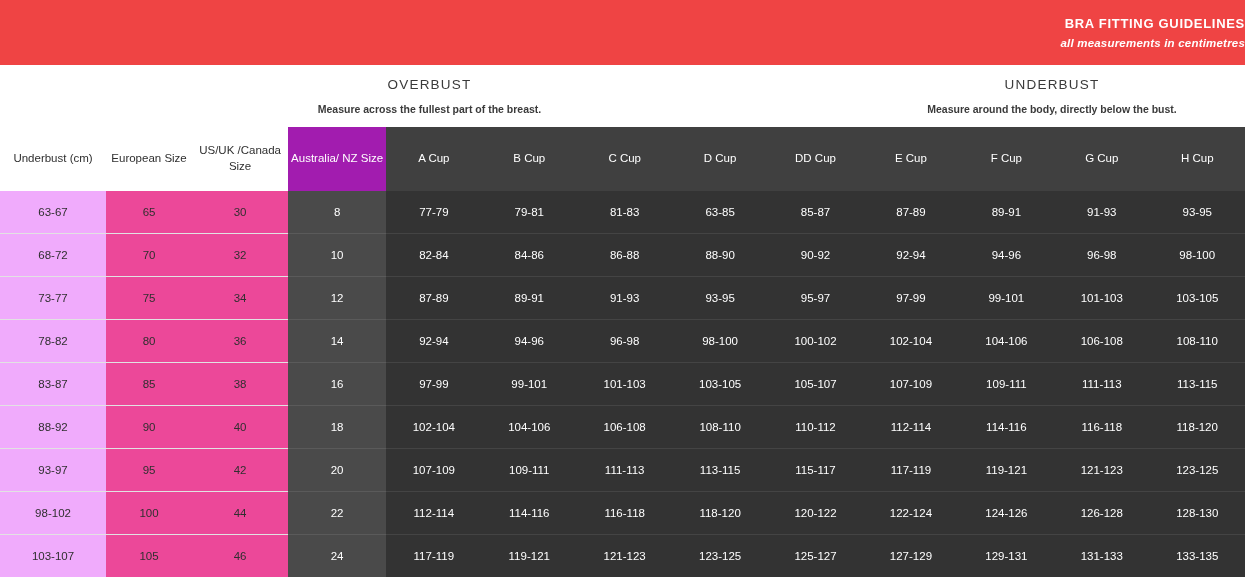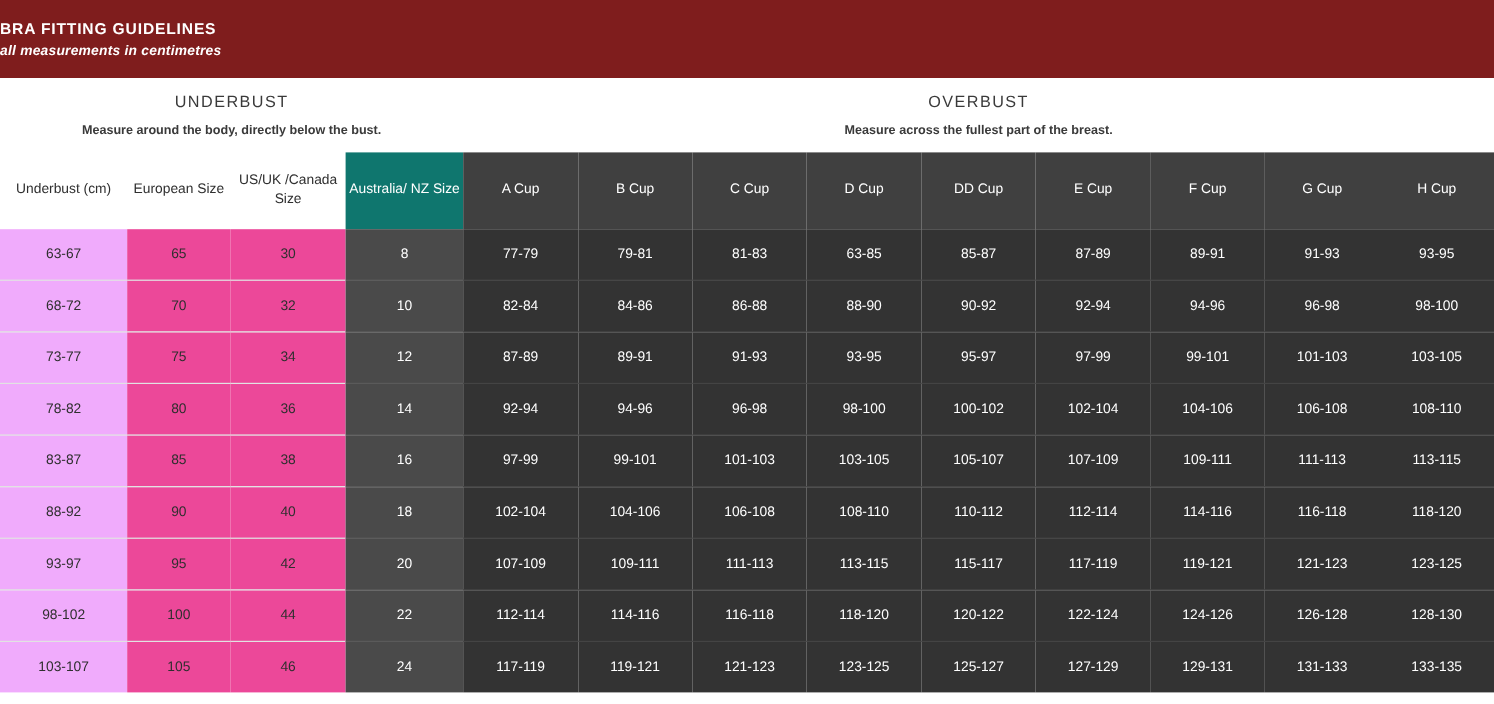--- a/index.html
+++ b/index.html
@@ -18,26 +18,26 @@
   .sheet {
     width: 1245px;
     height: 587px;
     position: relative;
     display: flex;
     flex-direction: column;
   }
 
   
   .banner {
-    background: #7f1d1d;
+    background: #ef4444;
     color: #ffffff;
     height: 65px;
     display: flex;
     flex-direction: column;
-    align-items: flex-start;
+    align-items: flex-end;
     justify-content: center;
     gap: 6px;
   }
   .banner-title {
     font-size: 13px;
     font-weight: bold;
     letter-spacing: 0.7px;
   }
   .banner-sub {
     font-size: 11.5px;
@@ -90,21 +90,21 @@
     color: #ffffff;
     background: #404040;
     font-size: 11.5px;
     line-height: 1.35;
   }
   thead th.light {
     background: #ffffff;
     color: #2f2f2f;
   }
   thead th.mid {
-    background: #0f766e;
+    background: #a21caf;
     color: #ffffff;
   }
 
   tbody td {
     height: 40px;
     border-bottom: 1px solid #e2e2e2;
   }
   tbody tr:last-child td { border-bottom: none; }
 
   
@@ -140,27 +140,27 @@
 <body>
 
 <div class="sheet">
 
   <div class="banner">
     <div class="banner-title">BRA FITTING GUIDELINES</div>
     <div class="banner-sub">all measurements in centimetres</div>
   </div>
 
   <div class="section-band">
+    <div class="section-block section-overbust">
+      <div class="section-title">OVERBUST</div>
+      <div class="section-note">Measure across the fullest part of the breast.</div>
+    </div>
     <div class="section-block section-underbust">
       <div class="section-title">UNDERBUST</div>
       <div class="section-note">Measure around the body, directly below the bust.</div>
-    </div>
-    <div class="section-block section-overbust">
-      <div class="section-title">OVERBUST</div>
-      <div class="section-note">Measure across the fullest part of the breast.</div>
     </div>
   </div>
 
   <table>
     <colgroup>
       <col class="c-ub">
         <col class="c-eu">
         <col class="c-us">
         <col class="c-au">
       <col class="c-cup">

